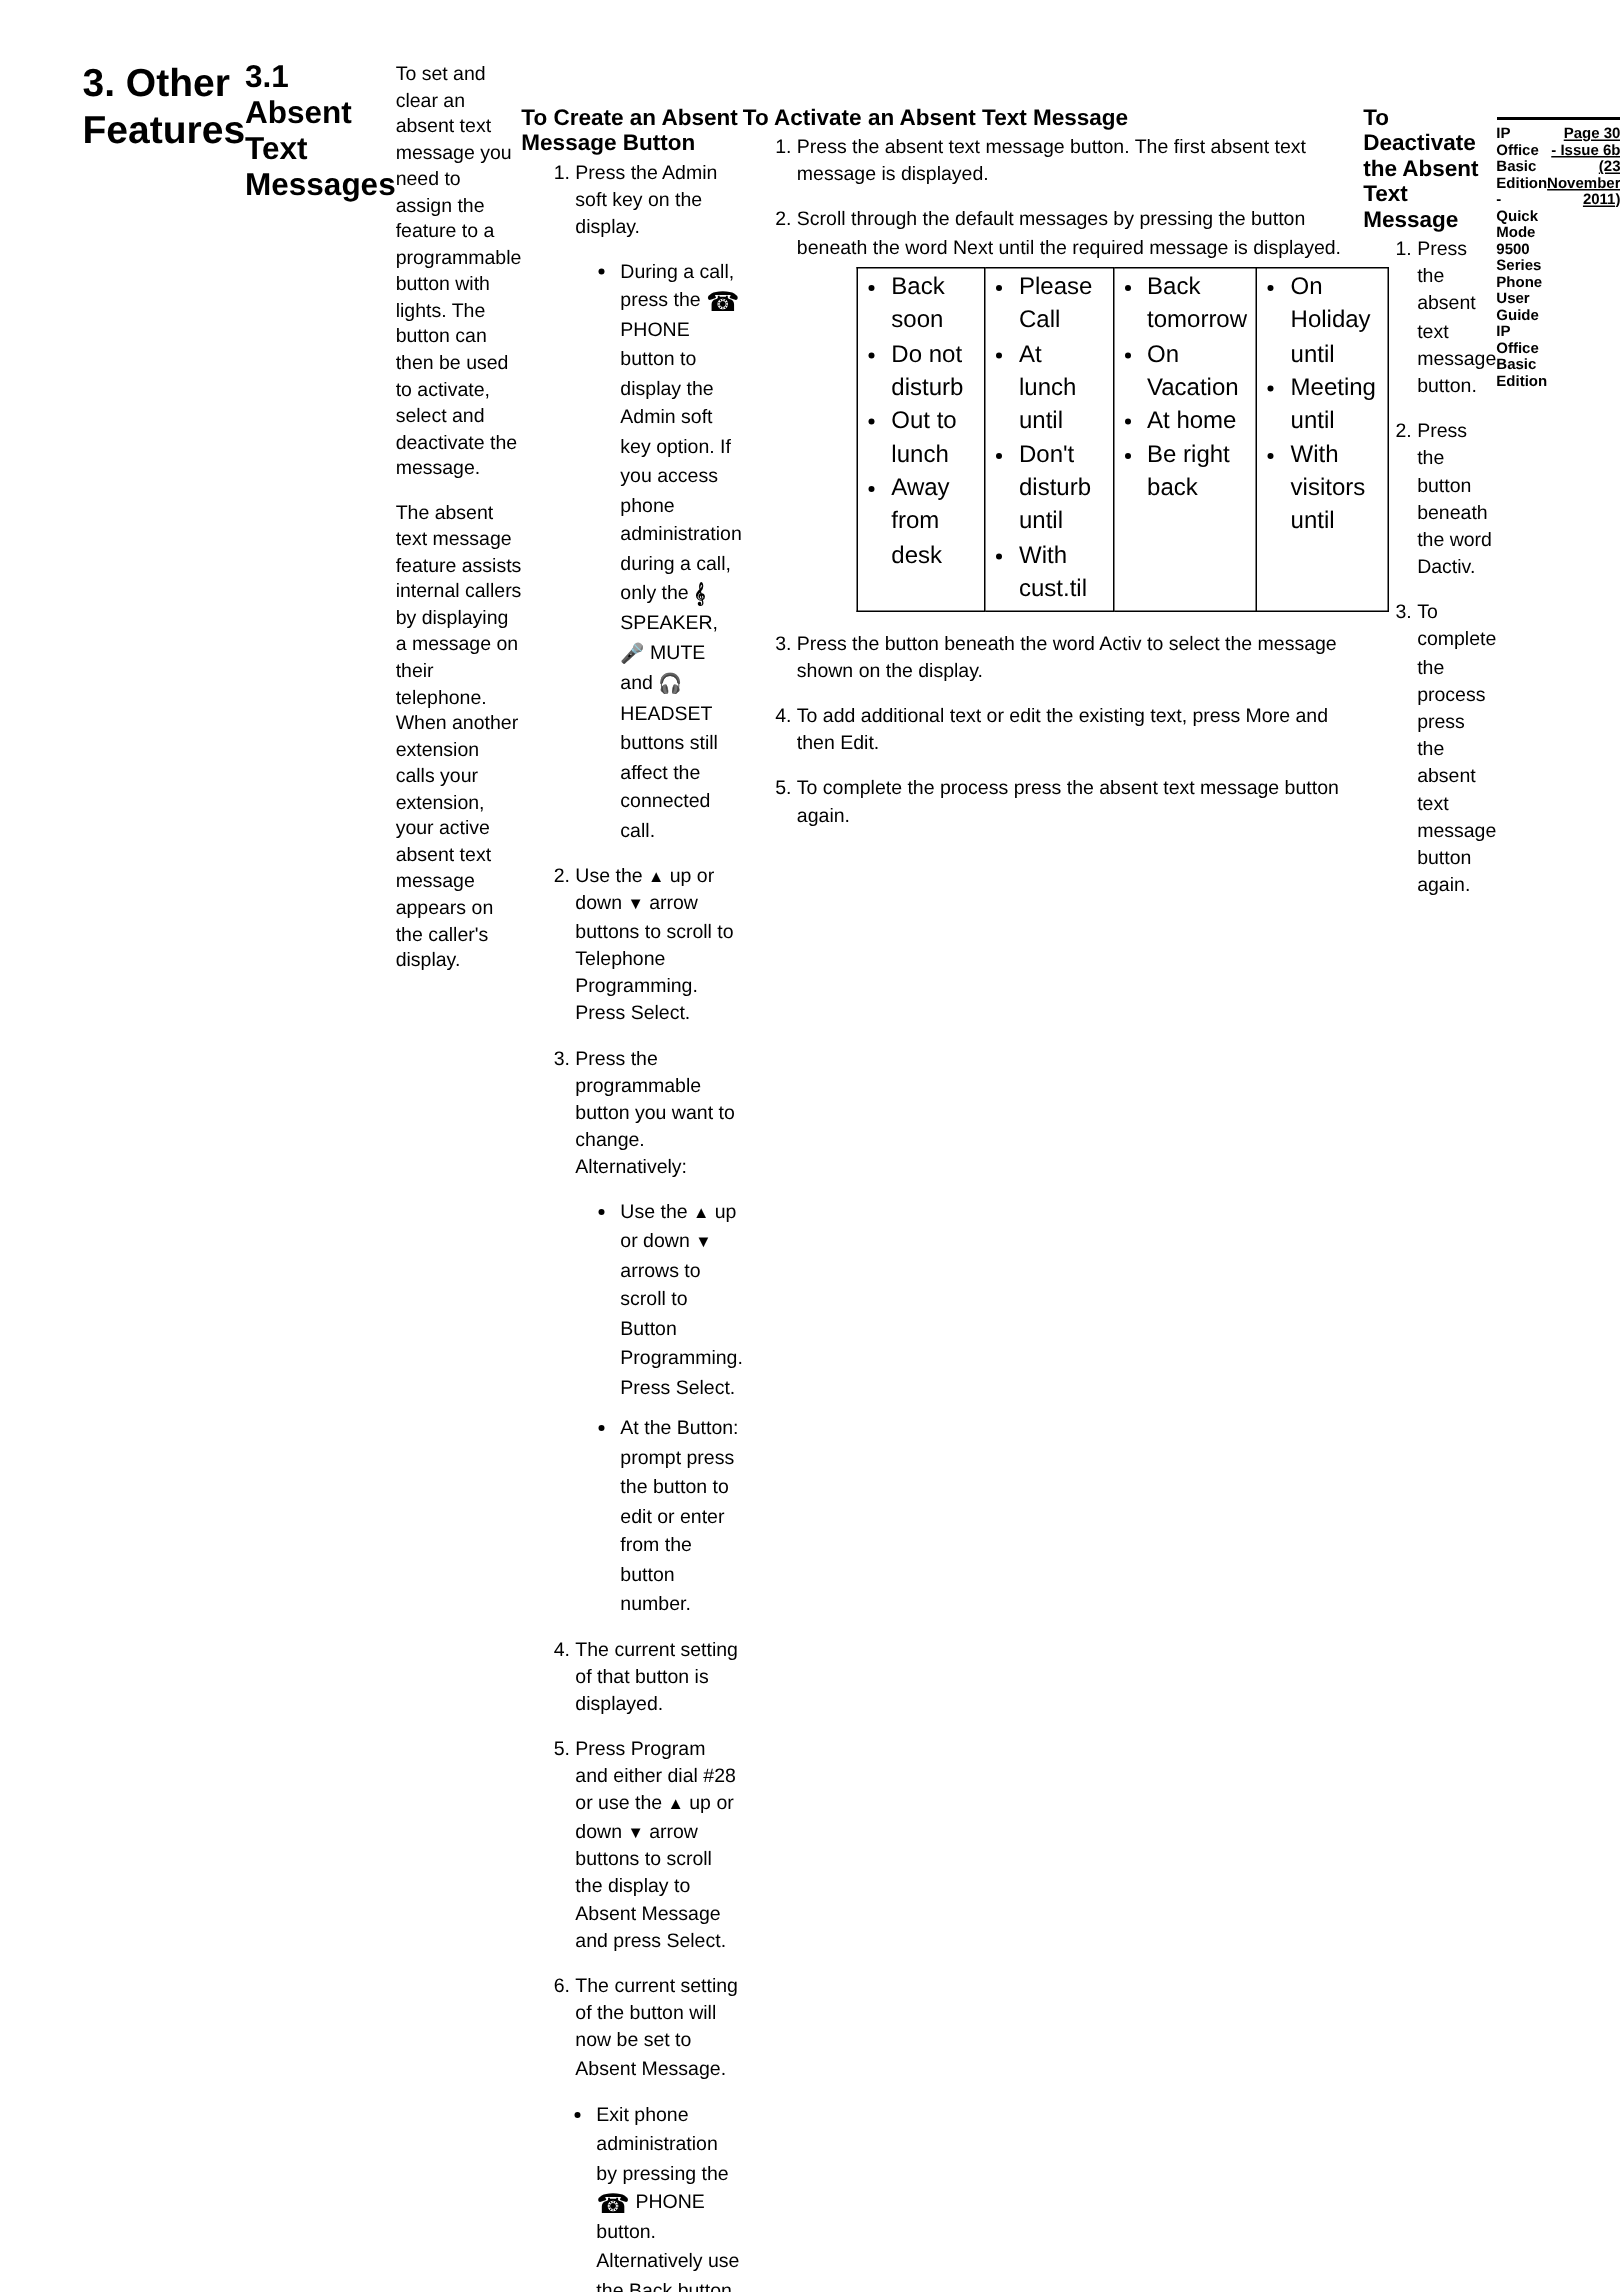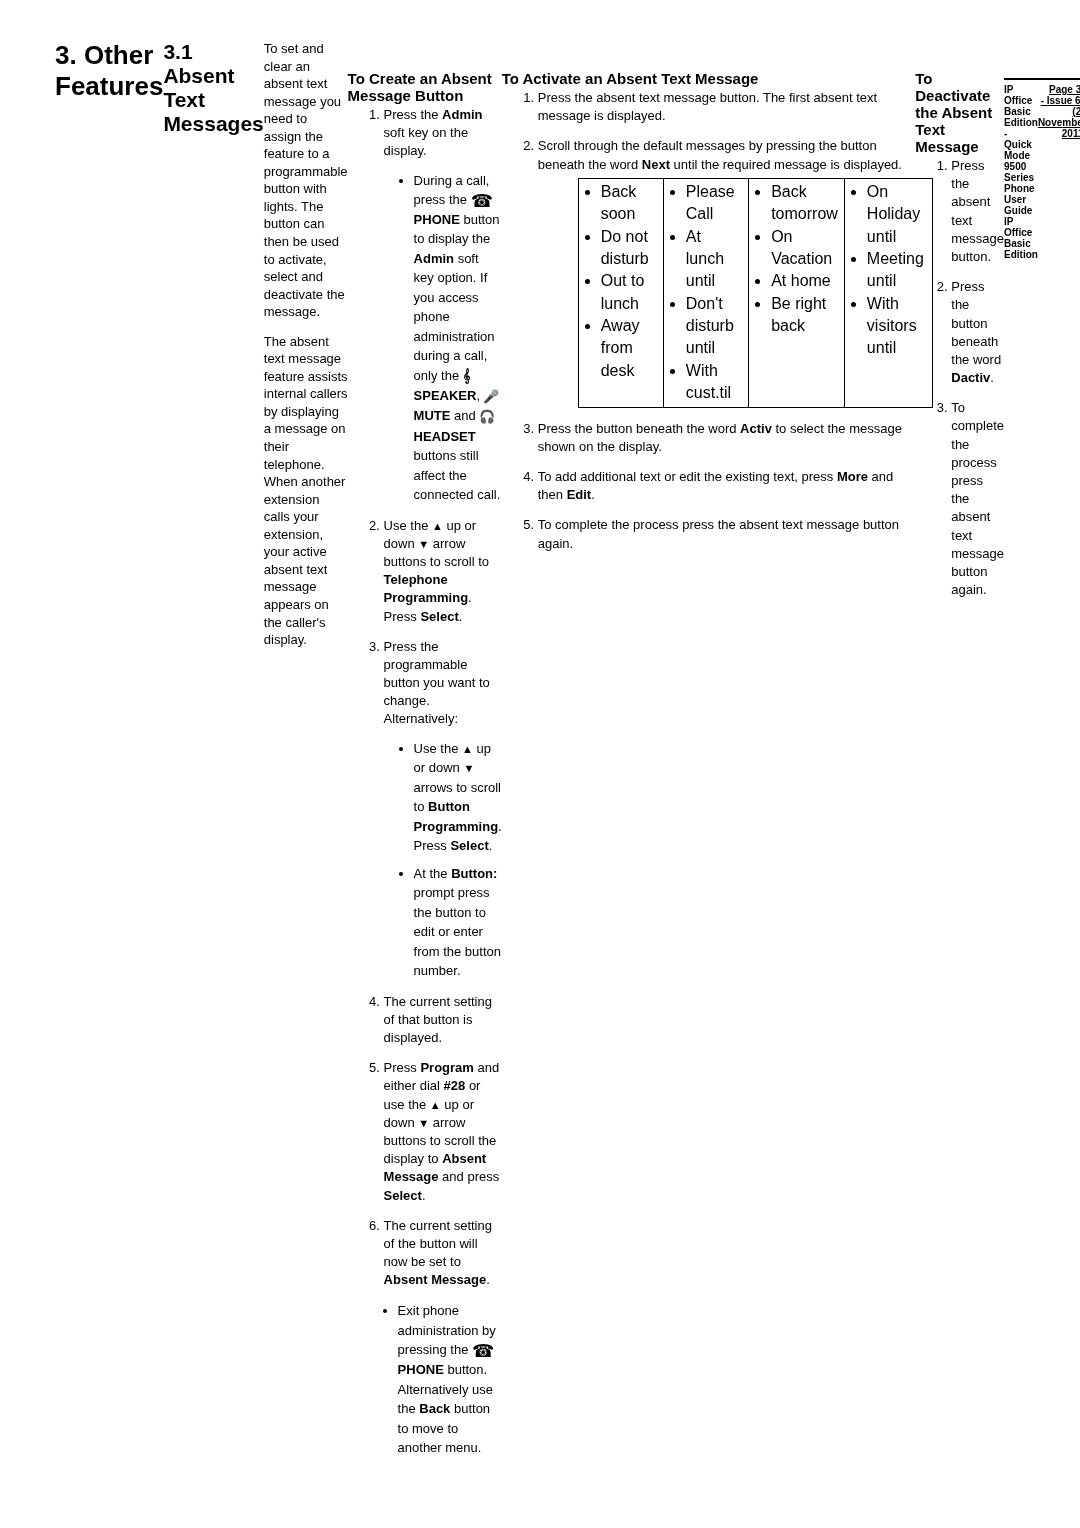--- a/index.html
+++ b/index.html
@@ -113,21 +113,21 @@
     border-top: 2px solid #000;
     padding-top: 4px;
     display: flex;
     justify-content: flex-start;
     font-family: Arial, sans-serif;
     font-size: 10px;
     font-weight: bold;
     margin-top: 38px;
   }
   .footer .right { text-align: right; text-decoration: underline; }
-  b { font-weight: bold; text-align: center; }
+  b { font-weight: normal; text-align: center; }
 </style>
 </head>
 <body>
 
 <div class="page">
   <hr class="hr-top">
   <h1>3. Other Features</h1>
   <h2>3.1 Absent Text Messages</h2>
 
   <div class="content">

